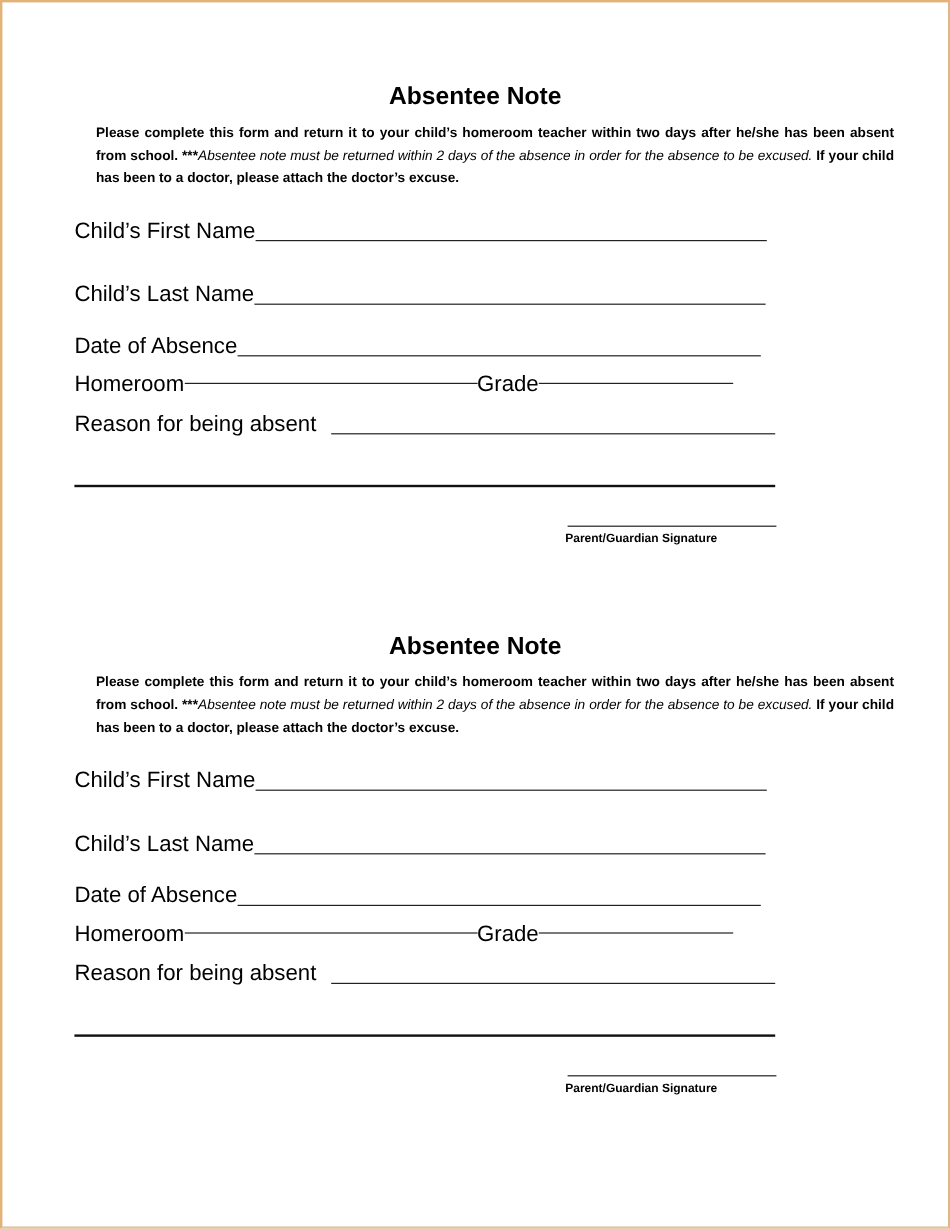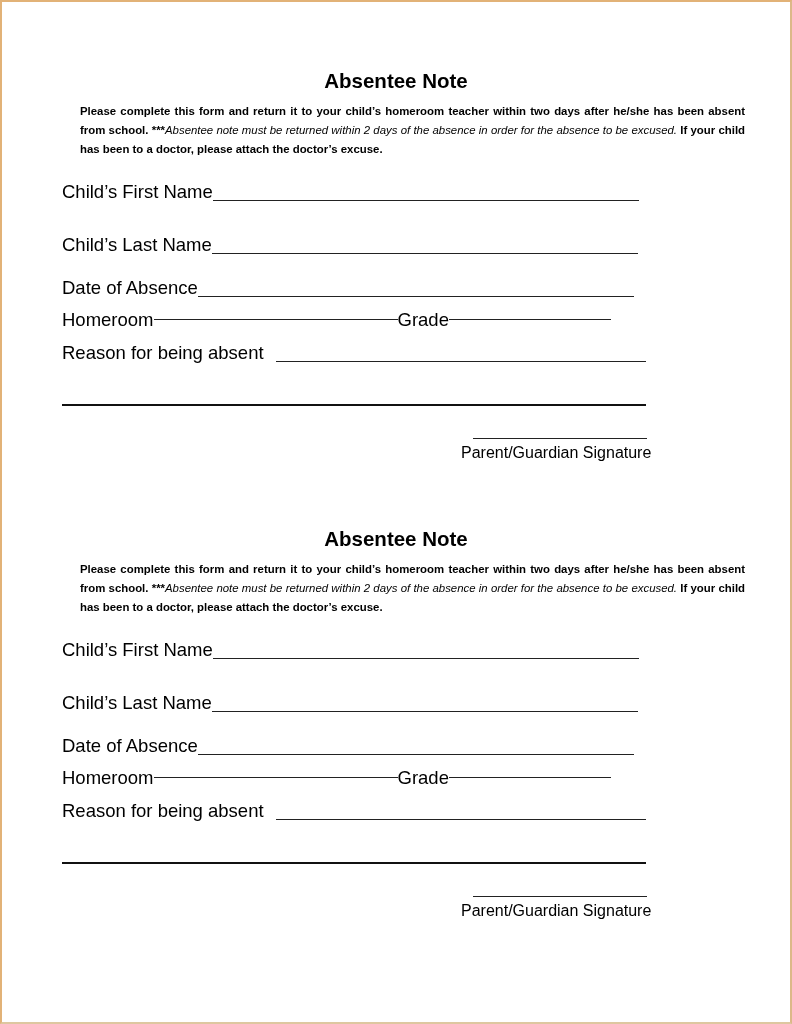--- a/index.html
+++ b/index.html
@@ -92,24 +92,25 @@
     }
     .sig-line {
       position: absolute;
       left: 411px;
       top: 372px;
       width: 174px;
       border-bottom: 1.3px solid #222;
     }
     .sig-label {
       position: absolute;
-      left: 399px;
+      left: 409px;
       top: 378px;
-      font-size: 16px;
+      font-size: 10px;
       white-space: nowrap;
+      font-weight: bold;
     }
   </style>
 </head>
 <body>
 
 <div class="page-border"></div>
 
 <section class="form first">
   <h1 class="title">Absentee Note</h1>
   <p class="instructions"><span class="b">Please complete this form and return it to your child’s homeroom teacher within two days  after he/she has been absent from school.</span><span class="b"> ***</span><span class="i">Absentee note must be returned within 2 days of the absence in order for the absence to be excused.</span><span class="b">  If your child has been to a doctor, please attach the doctor’s excuse.</span></p>

